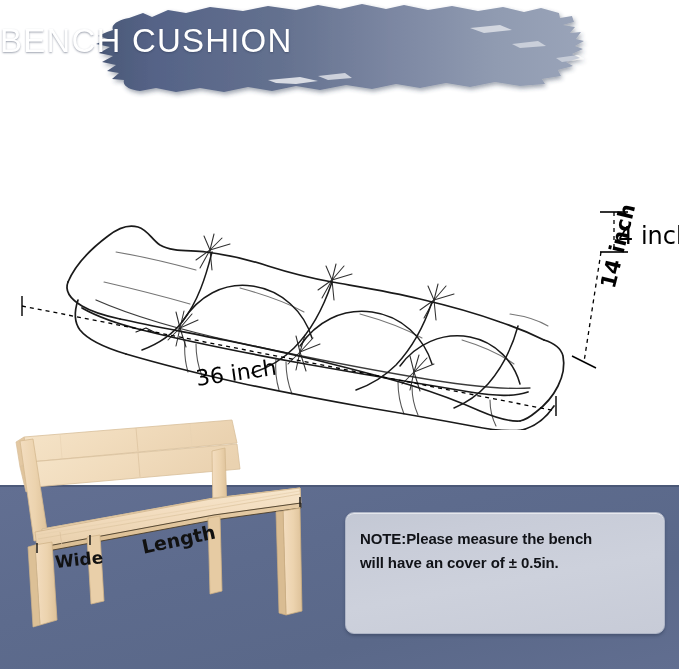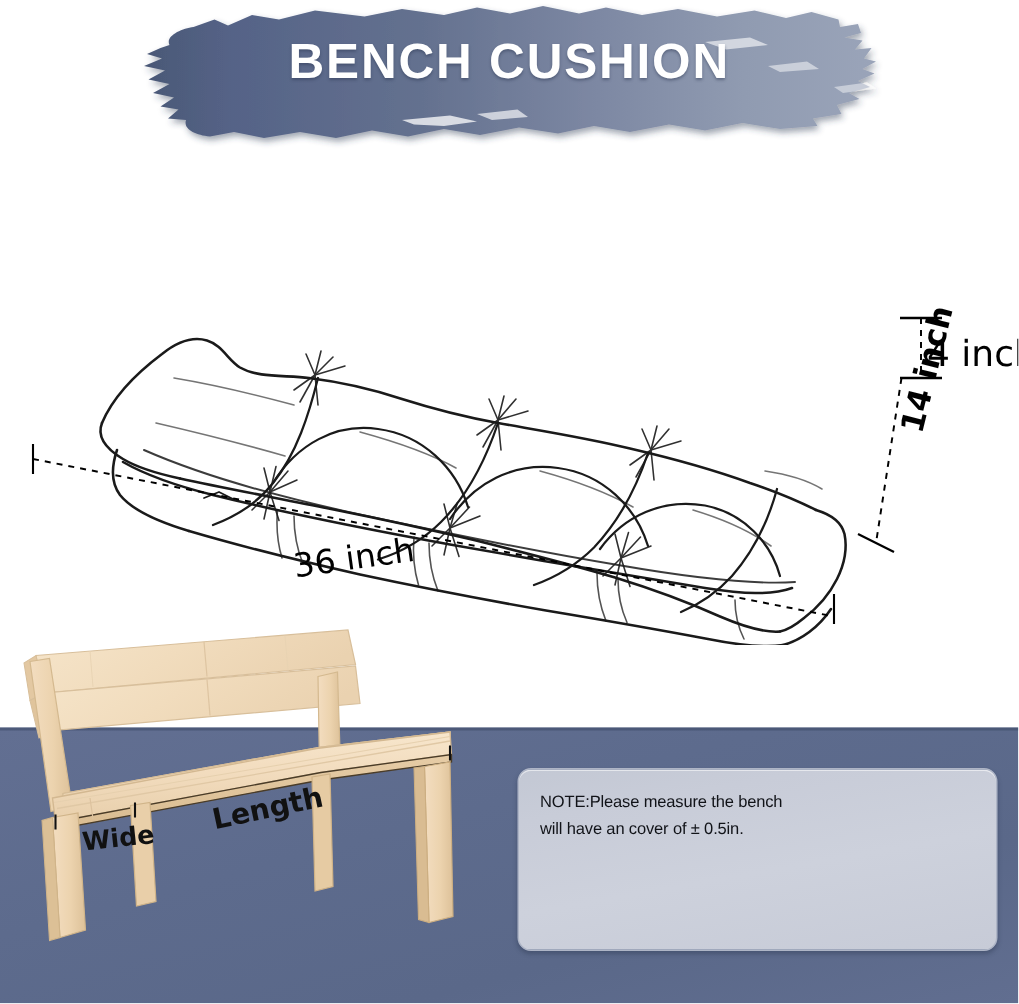--- a/index.html
+++ b/index.html
@@ -29,24 +29,24 @@
   .banner-svg {
     position: absolute;
     left: 0;
     top: 0;
   }
   .banner-title {
     position: absolute;
     left: 0;
     top: 22px;
     width: 679px;
-    text-align: center;
+    text-align: left;
     color: #ffffff;
     font-family: "Liberation Sans", sans-serif;
-    font-weight: bold;
+    font-weight: normal;
     font-size: 33px;
     letter-spacing: 1.2px;
     text-shadow: 0 1px 2px rgba(40,52,78,0.45);
     white-space: nowrap;
   }
 
   
   .cushion-wrap {
     position: absolute;
     left: 0;
@@ -139,22 +139,22 @@
     height: 122px;
     box-sizing: border-box;
     border-radius: 9px;
     background: linear-gradient(170deg, #c3c8d4 0%, #c8ccd8 20%, #cdd1dc 55%, #c7cbd7 100%);
     border: 1px solid #aeb5c6;
     box-shadow: 0 2px 3px rgba(35,45,70,0.35), inset 0 1px 0 rgba(255,255,255,0.55);
     padding: 14px 14px 10px 14px;
   }
   .note-text {
     font-family: "Liberation Sans", sans-serif;
-    font-size: 11px;
-    font-weight: normal;
+    font-size: 15px;
+    font-weight: bold;
     color: #111318;
     line-height: 1.62;
     letter-spacing: -0.1px;
   }
 </style>
 </head>
 <body>
 
 <div id="page">
 

